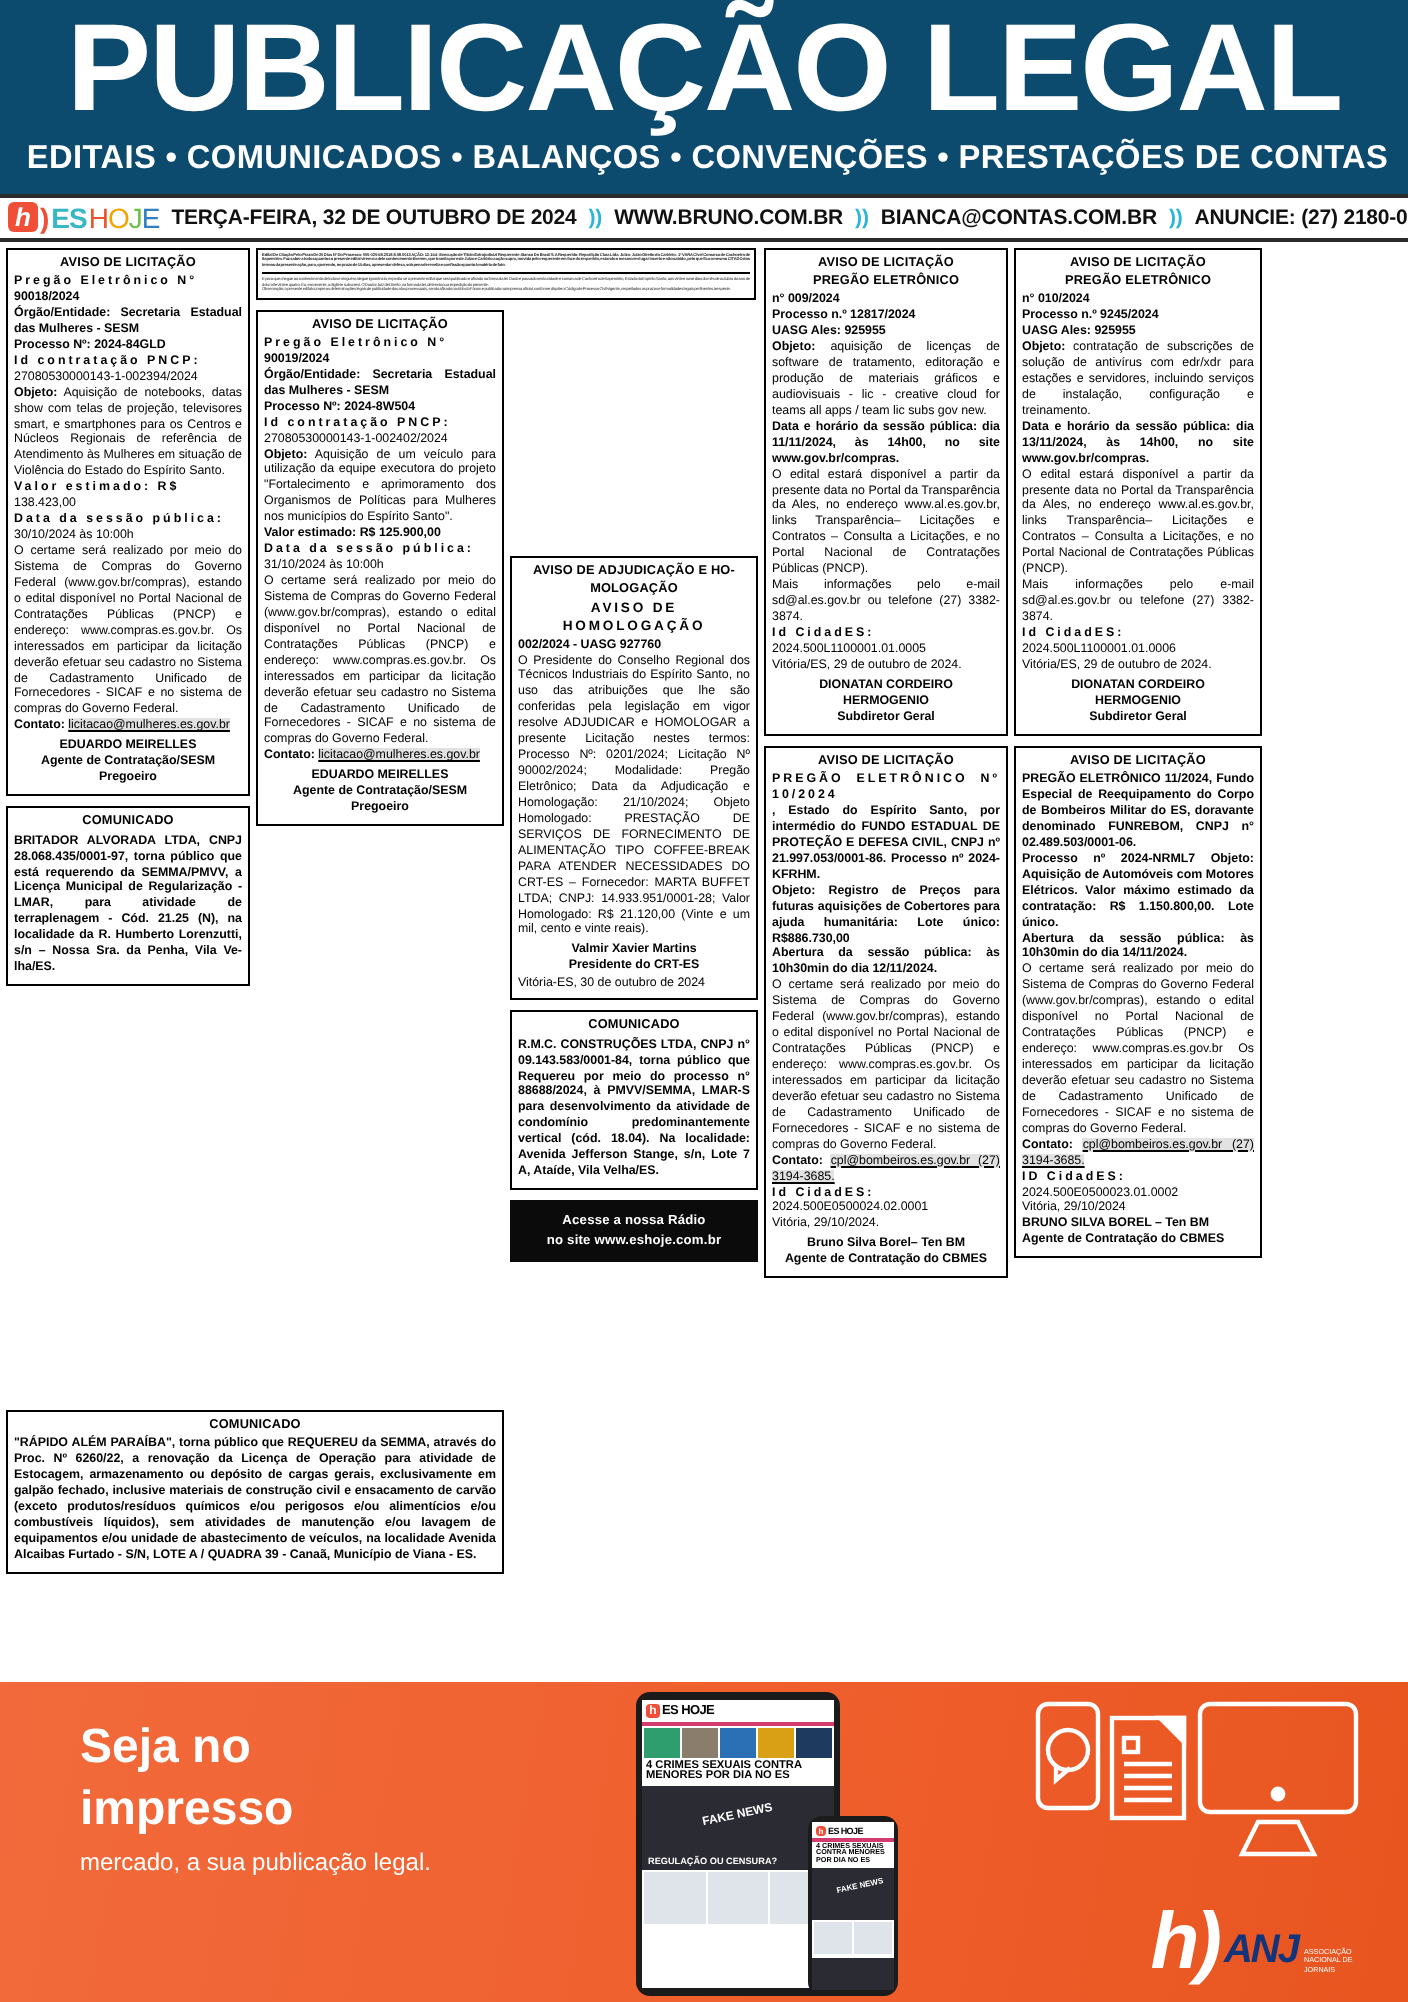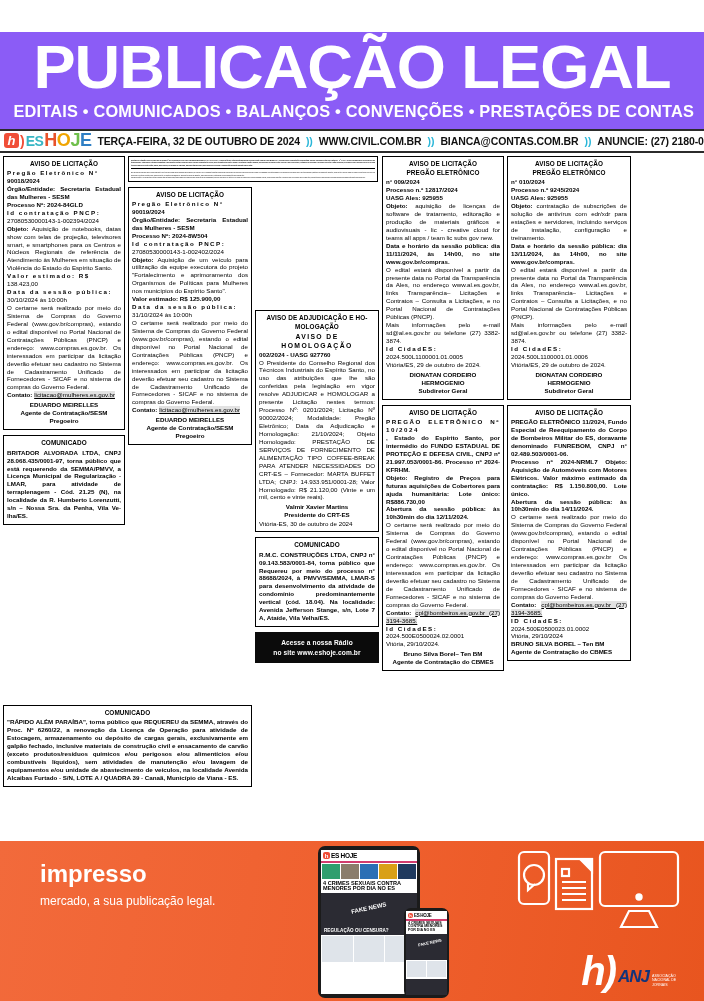--- a/index.html
+++ b/index.html
@@ -6,24 +6,23 @@
   * { box-sizing: border-box; margin: 0; padding: 0; }
   html, body {
     width: 704px;
     background: #ffffff;
     font-family: "Liberation Sans", sans-serif;
   }
   body { width: 704px; height: 1001px; overflow: hidden; position: relative; }
 
   
   .masthead {
-    background: #8b5cf6;
+    background: #0c4a6e;
     padding: 6px 10px 8px 10px;
     text-align: center;
-    margin-top: 32px;
   }
   .masthead-title {
     color: #ffffff;
     font-weight: 700;
     font-size: 62px;
     line-height: 0.95;
     letter-spacing: -1px;
     transform: scaleX(1.02);
     white-space: nowrap;
   }
@@ -50,21 +49,21 @@
   }
   .logo-mini { display: flex; align-items: center; gap: 1px; flex: none; }
   .logo-h {
     background: #f04e37; color: #fff; font-weight: 700; font-size: 13px;
     width: 15px; height: 15px; border-radius: 3px;
     display: flex; align-items: center; justify-content: center;
     font-style: italic;
   }
   .logo-paren { color: #f04e37; font-weight: 700; font-size: 14px; }
   .logo-es { color: #37b6c4; font-weight: 700; font-size: 14px; letter-spacing: -0.5px;}
-  .logo-hoje { font-weight: 700; font-size: 18px; letter-spacing: -0.5px; }
+  .logo-hoje { font-weight: 400; font-size: 14px; letter-spacing: -0.5px; }
   .logo-hoje i { font-style: normal; }
   .logo-hoje .c1 { color: #e8532b; }
   .logo-hoje .c2 { color: #f0a500; }
   .logo-hoje .c3 { color: #6fbf4b; }
   .logo-hoje .c4 { color: #2f7fc4; }
   .infobar-text {
     font-size: 10.5px; font-weight: 700; color: #111;
     white-space: nowrap; letter-spacing: -0.1px;
   }
   .sep { color: #29b6d8; font-weight: 700; }
@@ -161,41 +160,41 @@
   .mini-img .cap { position:absolute;bottom:2px;left:3px;color:#fff;font-size:4.6px;font-weight:700;}
   .mini-img .fake { position:absolute;top:12px;left:30px;color:#fff;font-size:6px;font-weight:700;transform:rotate(-12deg);}
   .mini-foot { display:flex; gap:1px; padding:1px; }
   .mini-foot div { flex:1; background:#dfe4ea; height: 26px; }
   .ad-glyphs { position: absolute; right: 18px; top: 8px; }
   .ad-logo { position: absolute; right: 18px; bottom: 14px; display:flex; align-items:flex-end; gap:3px;}
   .ad-h {
     color: #fff; font-weight: 700; font-size: 40px; font-style: italic;
     line-height: 0.8; letter-spacing: -2px;
   }
-  .anj { color: #12347a; font-weight: 700; font-size: 17px; font-style: italic; letter-spacing: -1px; }
+  .anj { color: #12347a; font-weight: 700; font-size: 20px; font-style: italic; letter-spacing: -1px; }
   .anj-sub { color:#fff; font-size: 3.6px; line-height: 1.25; max-width: 34px; }
 </style>
 </head>
 <body>
 
 <header class="masthead">
   <div class="masthead-title">PUBLICAÇÃO LEGAL</div>
   <div class="masthead-sub">EDITAIS • COMUNICADOS • BALANÇOS • CONVENÇÕES • PRESTAÇÕES DE CONTAS</div>
 </header>
 
 <div class="infobar">
   <div class="logo-mini">
     <span class="logo-h">h</span>
     <span class="logo-paren">)</span>
     <span class="logo-es">ES</span>
     <span class="logo-hoje"><i class="c1">H</i><i class="c2">O</i><i class="c3">J</i><i class="c4">E</i></span>
   </div>
   <span class="infobar-text">TERÇA-FEIRA, 32 DE OUTUBRO DE 2024</span>
   <span class="infobar-text sep">))</span>
-  <span class="infobar-text">WWW.CIVIL.COM.BR</span>
+  <span class="infobar-text">WWW.BRUNO.COM.BR</span>
   <span class="infobar-text sep">))</span>
   <span class="infobar-text">BIANCA@CONTAS.COM.BR</span>
   <span class="infobar-text sep">))</span>
   <span class="infobar-text">ANUNCIE: (27) 2180-0678</span>
 
 </div>
 
 <div class="sheet">
 <div class="board">
 
@@ -380,20 +379,21 @@
 </div>
 </div>
 
 <div class="notice" style="position:absolute; left:3px; top:705px; width:249px;">
   <div class="ttl">COMUNICADO</div>
   <p class="b">"RÁPIDO ALÉM PARAÍBA", torna público que REQUEREU da SEMMA, através do Proc. Nº 6260/22, a renovação da Licença de Operação para atividade de Estocagem, armazenamento ou depósito de cargas gerais, exclusivamente em galpão fechado, inclusive materiais de construção civil e ensacamento de carvão (exceto produtos/resíduos químicos e/ou perigosos e/ou alimentícios e/ou combustíveis líquidos), sem atividades de manutenção e/ou lavagem de equipamentos e/ou unidade de abastecimento de veículos, na localidade Avenida Alcaibas Furtado - S/N, LOTE A / QUADRA 39 - Canaã, Município de Viana - ES.</p>
 </div>
 
 <div class="ad">
   <div class="ad-left">
+    <div class="ad-head">Seja no</div>
     <div class="ad-head">impresso</div>
     <div class="ad-body" style="margin-top:0">mercado, a sua publicação legal.</div>
   </div>
 
   <div class="ad-devices">
     <div class="tablet">
       <div class="tscreen">
         <div class="mini-nav">
           <span class="mini-logo-h">h</span>
           <span class="mini-logo-t">ES HOJE</span>

